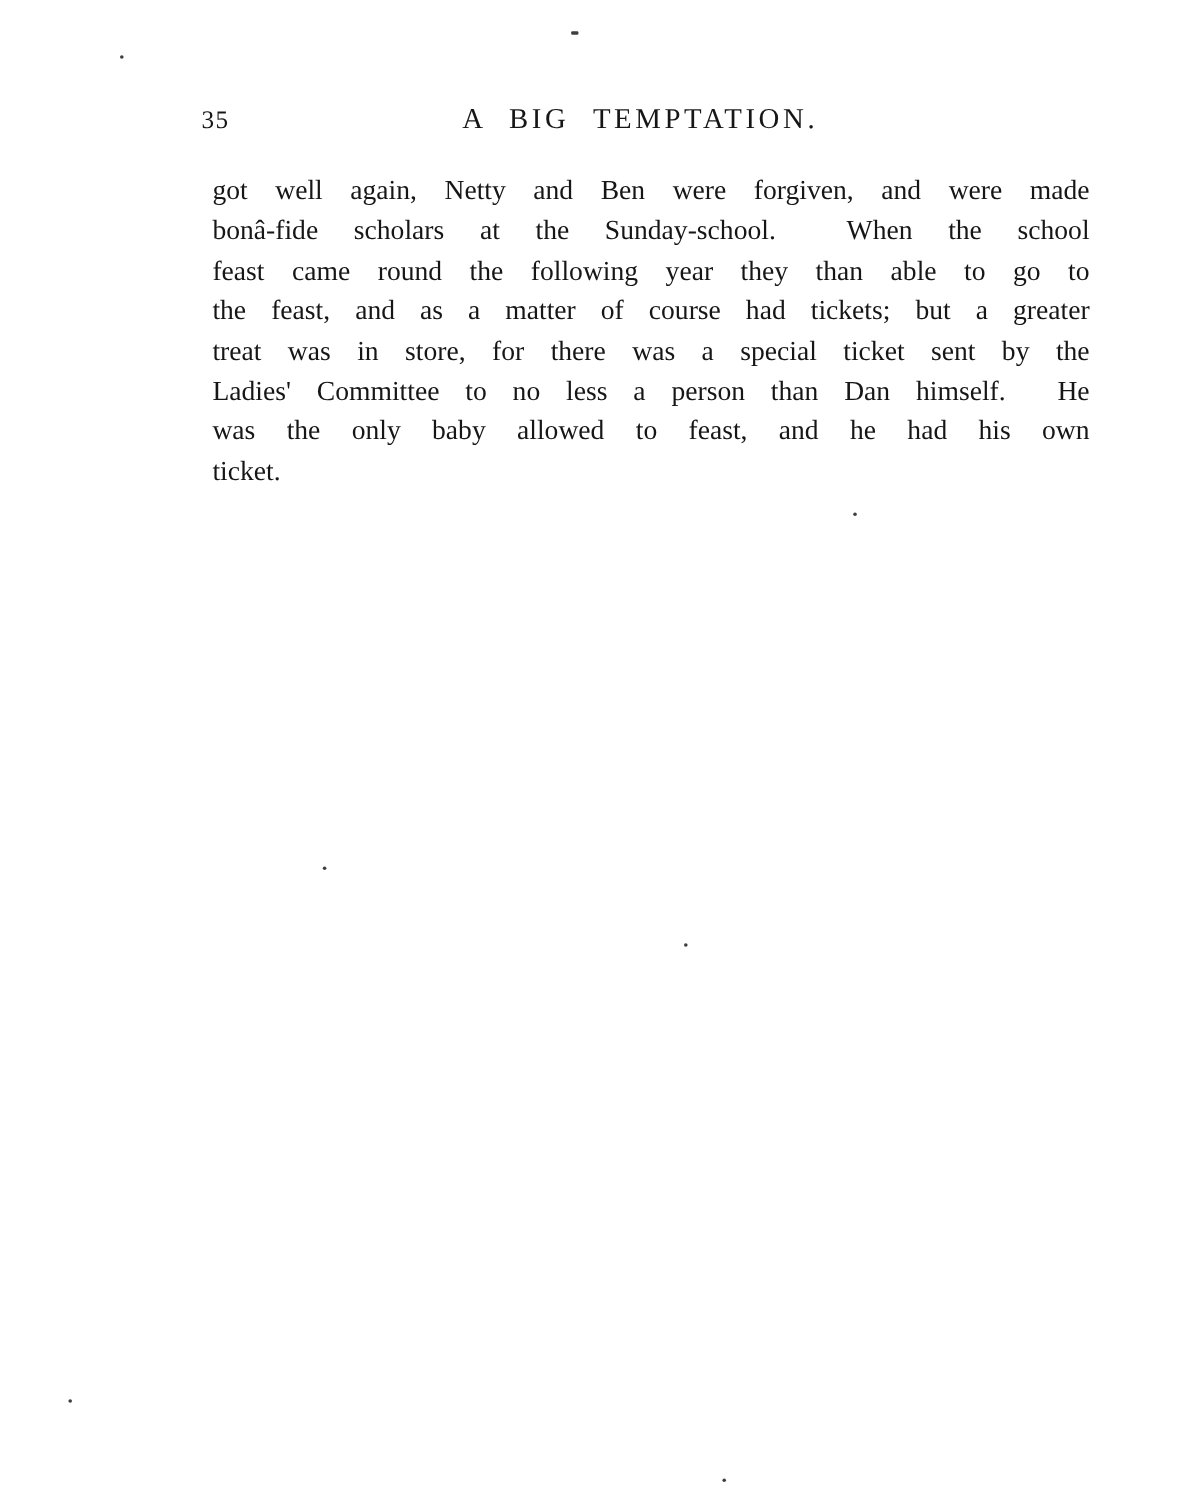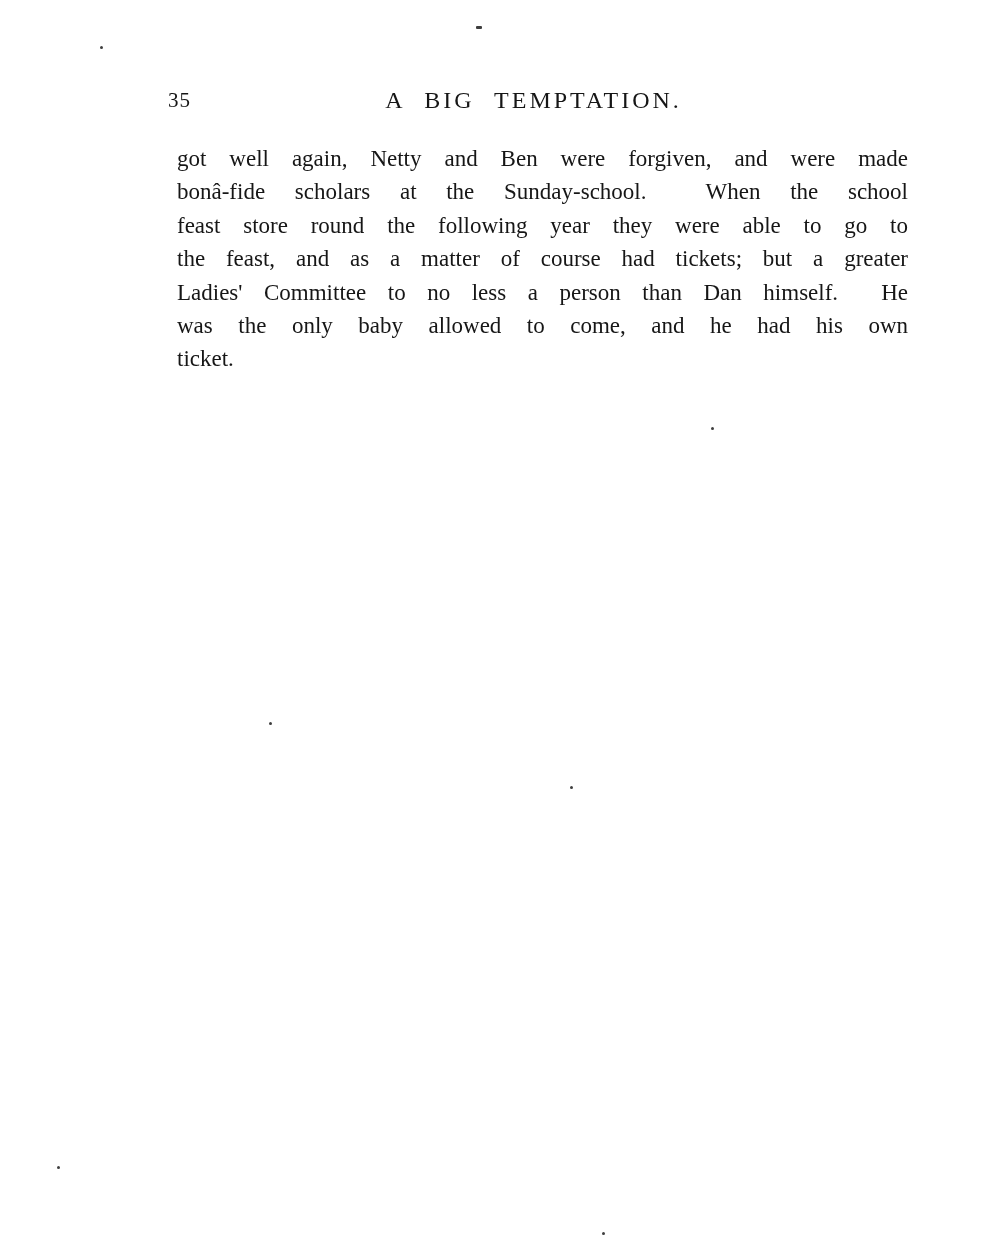--- a/index.html
+++ b/index.html
@@ -81,24 +81,25 @@
   <div class="header-row">
     <span class="page-number">35</span>
     <span class="running-head">A BIG TEMPTATION.</span>
   </div>
 
   <div class="body-text">
     <div class="tline">got well again, Netty and Ben were forgiven, and were made</div>
     <div class="tline">
       <span class="i">bonâ-fide</span><span> scholars at the Sunday-school.&nbsp; When the school</span>
     </div>
-    <div class="tline">feast store round the following year they were able to go to</div>
+    <div class="tline">feast came round the following year they than able to go to</div>
     <div class="tline">the feast, and as a matter of course had tickets; but a greater</div>
+    <div class="tline">treat was in store, for there was a special ticket sent by the</div>
     <div class="tline">Ladies' Committee to no less a person than Dan himself.&nbsp; He</div>
-    <div class="tline">was the only baby allowed to come, and he had his own</div>
+    <div class="tline">was the only baby allowed to feast, and he had his own</div>
     <div class="tline last">ticket.</div>
   </div>
 
   <div>
     <span class="speck" style="left:100px; top:46px;"></span>
     <span class="speck dash" style="left:476px; top:26px;"></span>
     <span class="speck" style="left:711px; top:427px;"></span>
     <span class="speck" style="left:269px; top:722px;"></span>
     <span class="speck" style="left:570px; top:786px;"></span>
     <span class="speck" style="left:57px;  top:1166px;"></span>

